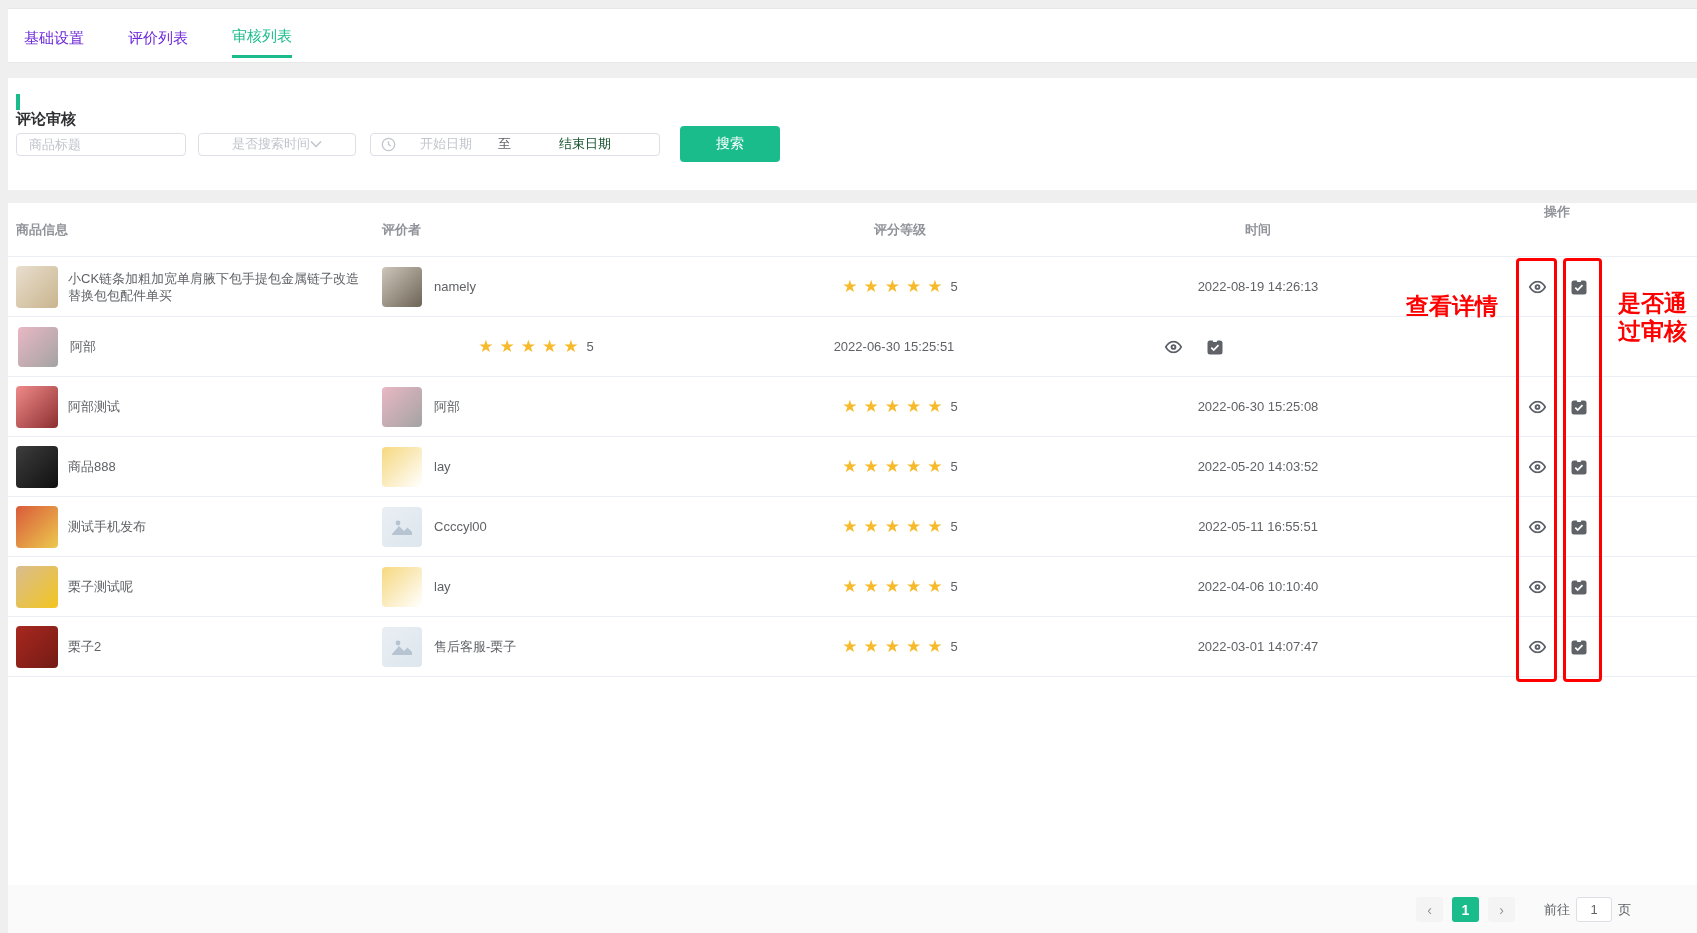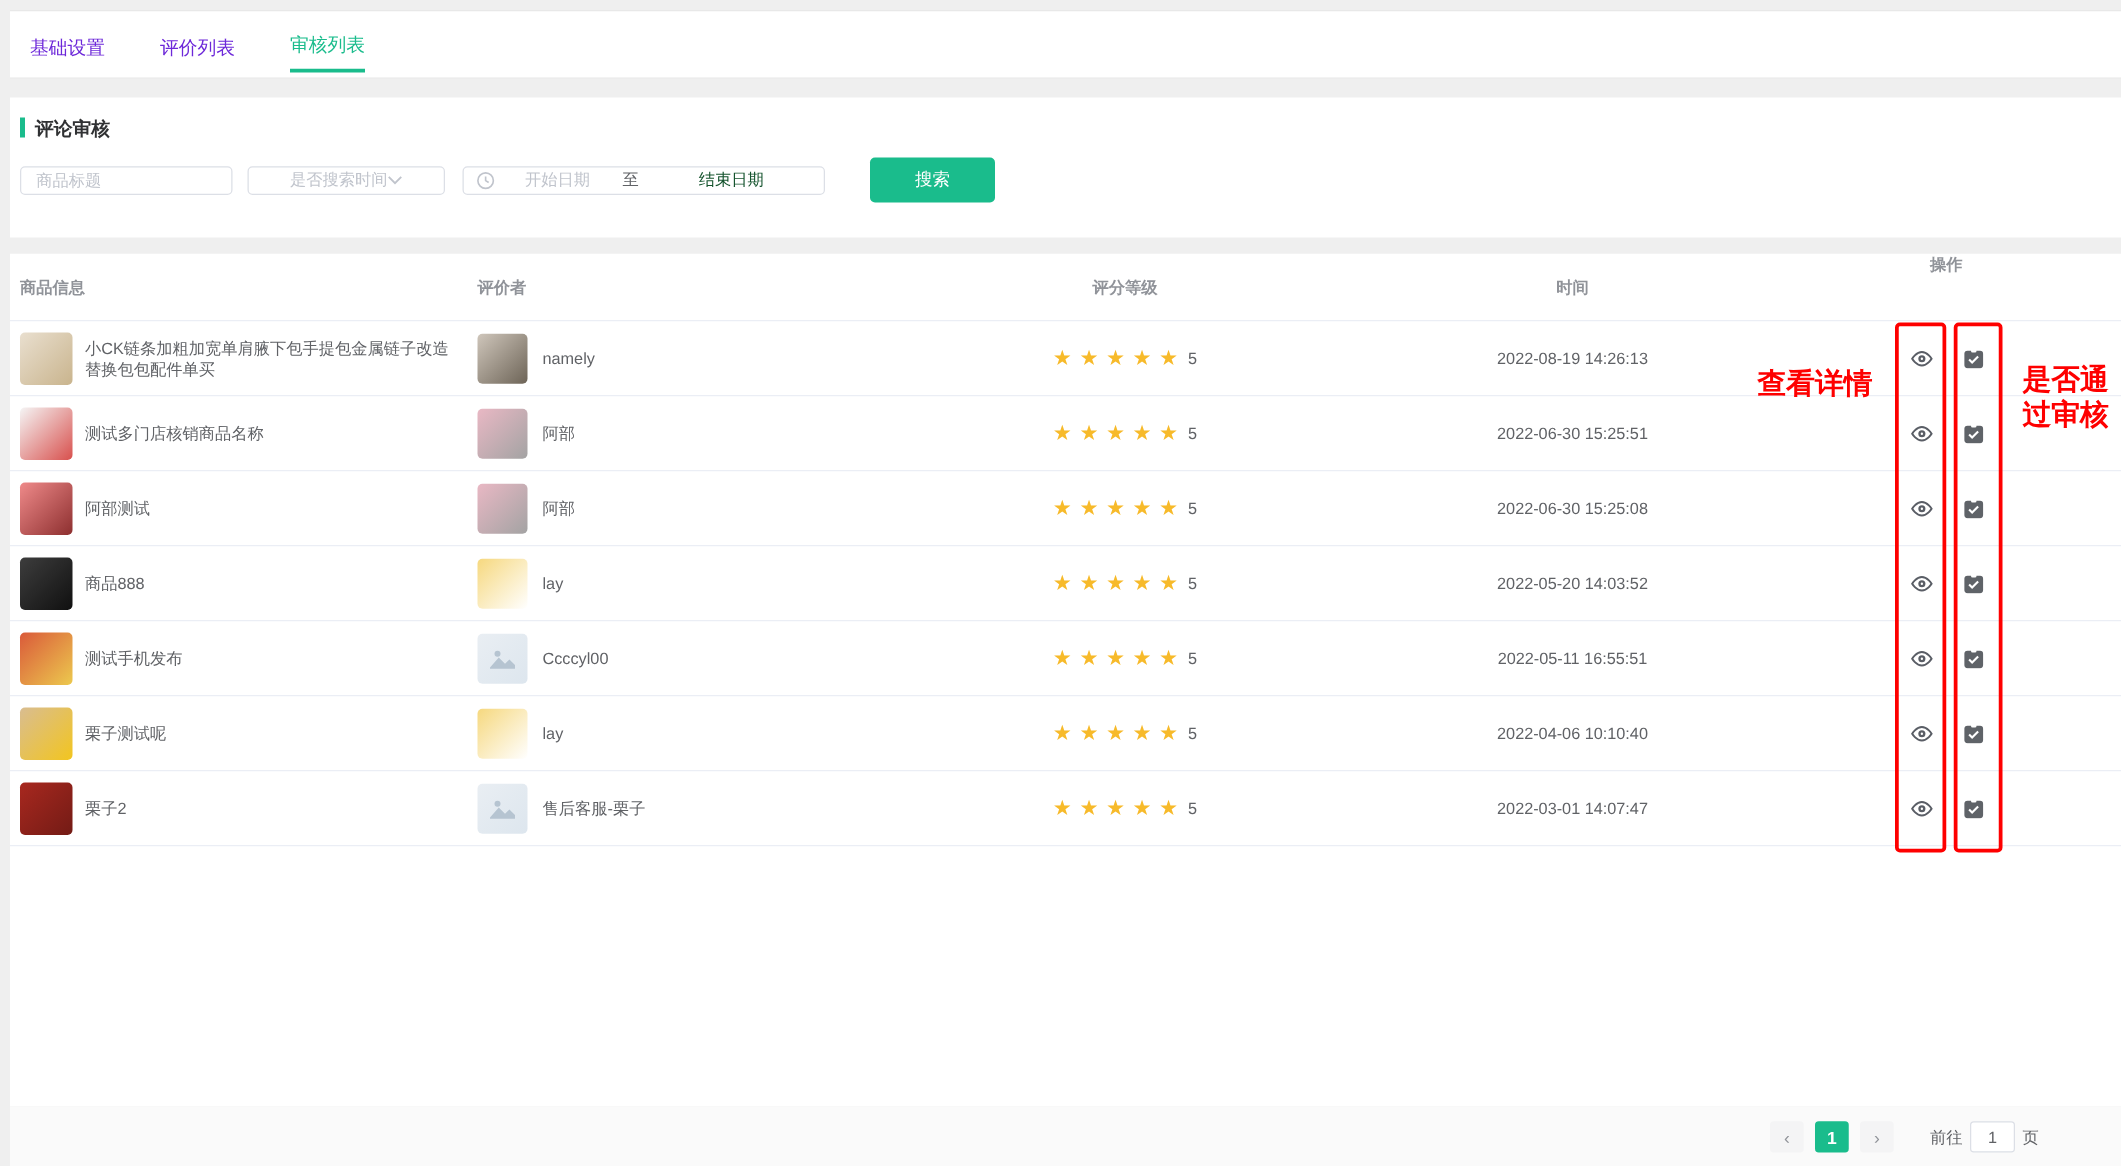--- a/index.html
+++ b/index.html
@@ -11,33 +11,33 @@
   }
   .card { position:absolute; left:8px; right:0; background:#fff; }
 
   
   .topbar { top:8px; height:55px; border-top:1px solid #e8e8e8; border-bottom:1px solid #e8e8e8; display:flex; align-items:center; padding-left:16px; }
   .tab { font-size:15px; color:#6d28d9; margin-right:44px; padding:14px 0 9px 0; cursor:pointer; }
   .tab.active { color:var(--accent); border-bottom:3px solid var(--accent); }
 
   
   .filter-card { top:78px; height:112px; }
-  .sec-title { display:flex; align-items:flex-start; margin:16px 0 0 8px; }
+  .sec-title { display:flex; align-items:flex-start; margin:16px 0 0 8px;flex-direction:column; }
   .sec-bar { width:4px; height:16px; background:var(--accent); margin-right:8px; }
   .sec-text { font-size:15px; font-weight:bold; color:#303133; }
   .filter-row { position:absolute; left:8px; top:48px; display:flex; align-items:center; }
   .f-input, .f-select, .f-range {
     height:23px; border:1px solid #dcdfe6; border-radius:4px; background:#fff;
     font-size:13px; color:#606266; display:flex; align-items:center;
   }
   .f-input { width:170px; padding:0 12px; margin-right:12px; }
   .f-input::placeholder { color:#c0c4cc; }
   .f-select { width:158px; padding:0 10px; margin-right:14px; justify-content:center; cursor:pointer; }
   .placeholder { color:#c0c4cc; }
-  .f-range { width:290px; padding:0 10px; margin-right:36px; }
+  .f-range { width:290px; padding:0 10px; margin-right:20px; }
   .f-range .sep { color:#606266; margin:0 22px 0 26px; }
   .f-range .ph-date { color:#14532d; margin-left:26px; }
   .btn-search {
     width:100px; height:36px; background:var(--accent); color:#fff; border:none;
     border-radius:4px; font-size:14px; cursor:pointer;
   }
   .icon-svg { display:inline-block; vertical-align:middle; }
 
   
   .table-card { top:203px; height:682px; }
@@ -154,24 +154,20 @@
         <svg width="16" height="16" viewBox="0 0 16 16">
               <rect x="0.5" y="1.5" width="15" height="14" rx="2.5" fill="#5f6368"></rect>
               <rect x="5.8" y="0" width="4.4" height="3" rx="1.2" fill="#fff"></rect>
               <path d="M4.3 8.6 l2.4 2.4 4.8-4.8" fill="none" stroke="#fff" stroke-width="1.7"></path>
             </svg>
       </span>
     </div>
   </div>
 
   <div class="trow">
-    <div class="c-product">
-      <div class="pimg" style="background: linear-gradient(135deg, rgb(245, 245, 245), rgb(216, 80, 77));"></div>
-      <div class="pname">测试多门店核销商品名称</div>
-    </div>
     <div class="c-reviewer">
       <div class="avatar" style="background: linear-gradient(135deg, rgb(233, 184, 196), rgb(163, 163, 163));">
         
       </div>
       <div class="rname">阿部</div>
     </div>
     <div class="c-rating">
       <span class="stars">★★★★★</span>
       <span class="score">5</span>
     </div>

